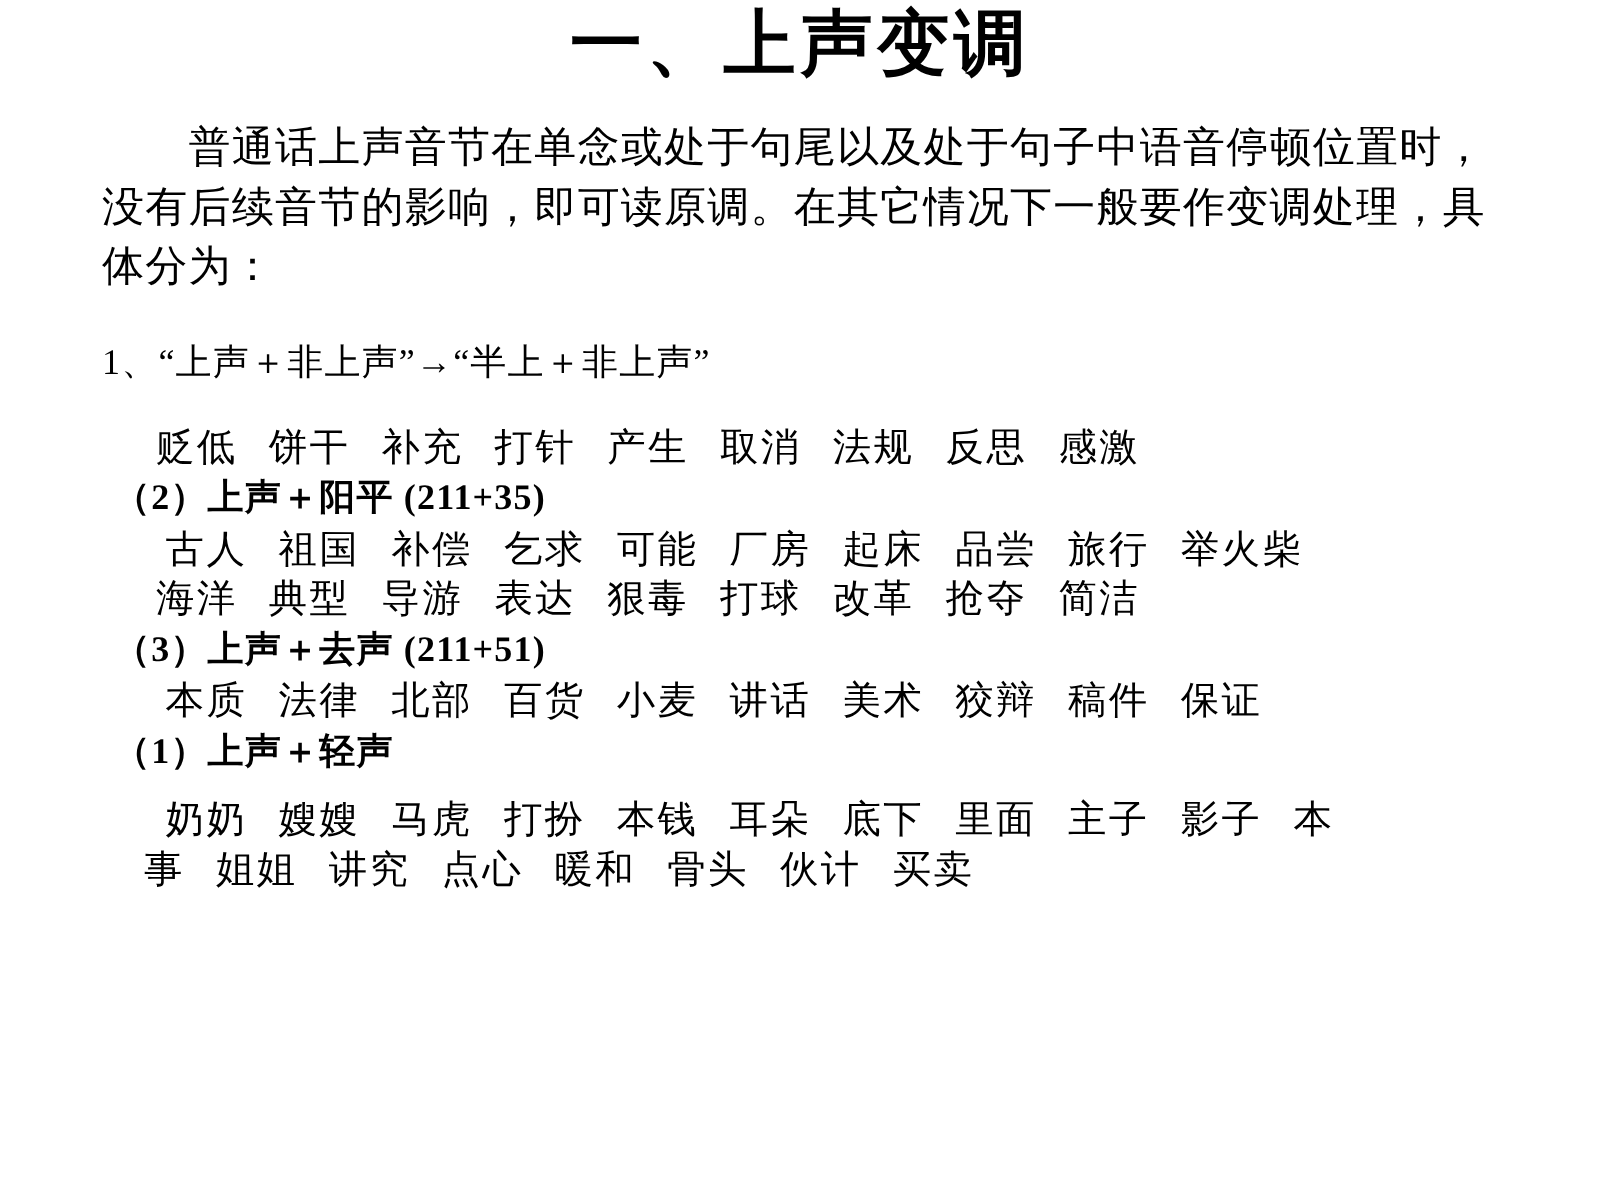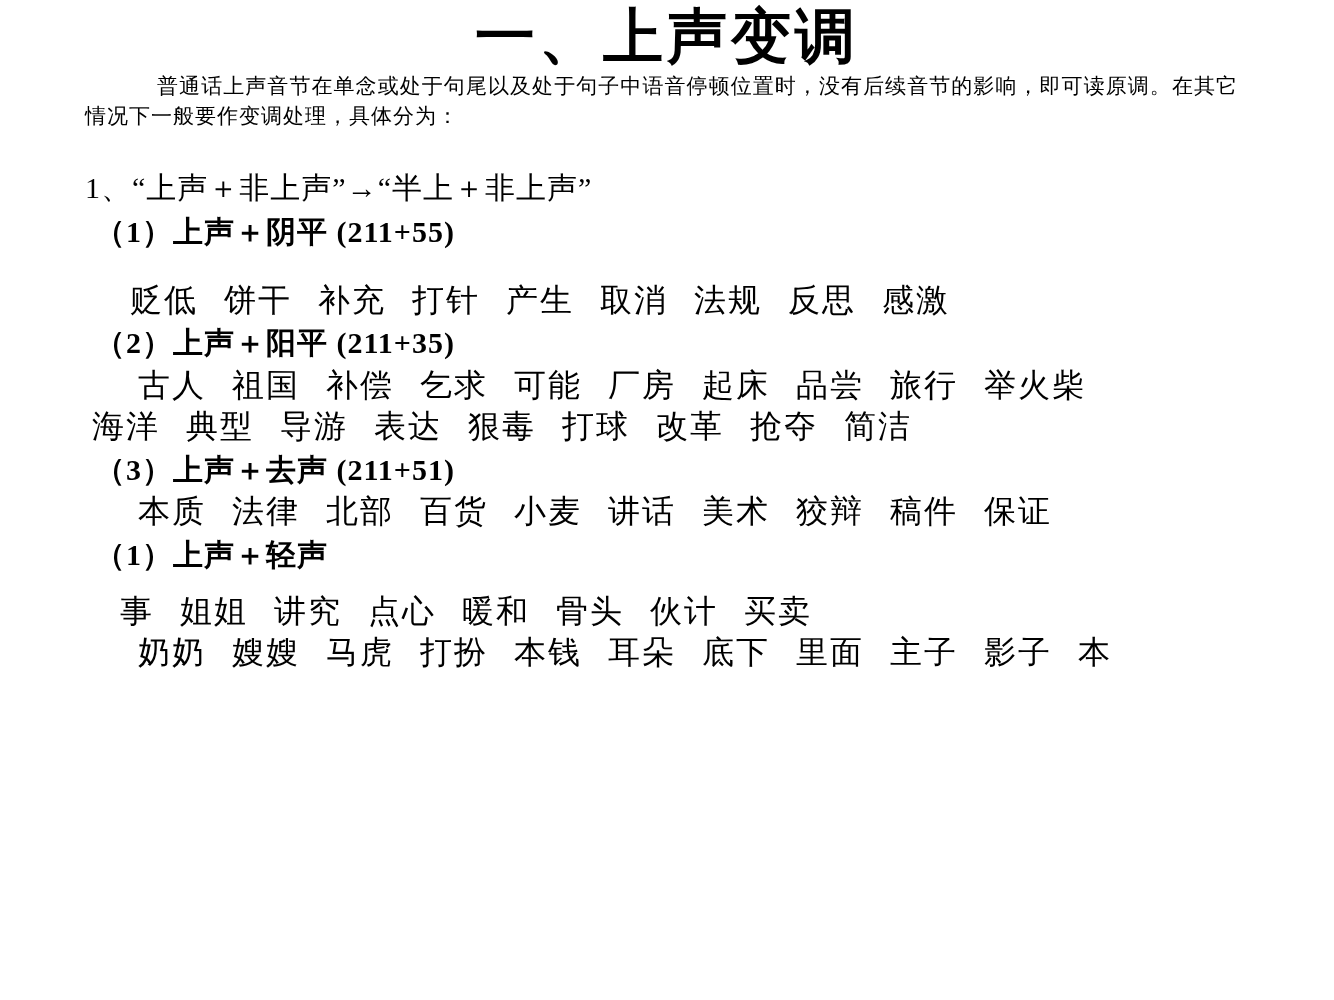--- a/index.html
+++ b/index.html
@@ -19,26 +19,26 @@
     width: 1334px;
     height: 1000px;
     box-sizing: border-box;
     padding: 0 60px;
   }
   .title {
     text-align: center;
     font-size: 60px;
     font-weight: bold;
     letter-spacing: 4px;
-    margin: 4px 0 2px 0;
+    margin: 4px 0 28px 0;
     line-height: 1.1;
     font-family: "Liberation Serif", "DejaVu Serif", serif;
   }
   .para {
-    font-size: 21px;
+    font-size: 35px;
     line-height: 1.42;
     margin: 0 36px 0 25px;
     text-align: justify;
     letter-spacing: 1px;
   }
   .para .indent {
     display: inline-block;
     width: 72px;
   }
   .rule-line {
@@ -75,29 +75,28 @@
 <div class="slide">
 
   <div class="title">一、上声变调</div>
 
   <div class="para"><span class="indent"></span><span>普通话上声音节在单念或处于句尾以及处于句子中语音停顿位置时，没有后续音节的影响，即可读原调。在其它情况下一般要作变调处理，具体分为：</span></div>
 
   <div class="spacer-lg"></div>
 
   <div class="rule-line">1、“上声＋非上声”→“半上＋非上声”</div>
 
-  <div class="sub-head">（1）上声＋阴平 (211+55)</div>
   <div class="spacer-md"></div>
   <div class="word-row" style="margin-left:70px;"><span class="w">贬低</span><span class="w">饼干</span><span class="w">补充</span><span class="w">打针</span><span class="w">产生</span><span class="w">取消</span><span class="w">法规</span><span class="w">反思</span><span class="w">感激</span></div>
 
   <div class="sub-head">（2）上声＋阳平 (211+35)</div>
   <div class="word-row"><span class="w">古人</span><span class="w">祖国</span><span class="w">补偿</span><span class="w">乞求</span><span class="w">可能</span><span class="w">厂房</span><span class="w">起床</span><span class="w">品尝</span><span class="w">旅行</span><span class="w">举火柴</span></div>
-  <div class="word-row" style="margin-left:32px;"><span class="w">海洋</span><span class="w">典型</span><span class="w">导游</span><span class="w">表达</span><span class="w">狠毒</span><span class="w">打球</span><span class="w">改革</span><span class="w">抢夺</span><span class="w">简洁</span></div>
+  <div class="word-row" style="margin-left:70px;"><span class="w">海洋</span><span class="w">典型</span><span class="w">导游</span><span class="w">表达</span><span class="w">狠毒</span><span class="w">打球</span><span class="w">改革</span><span class="w">抢夺</span><span class="w">简洁</span></div>
 
   <div class="sub-head">（3）上声＋去声 (211+51)</div>
   <div class="word-row"><span class="w">本质</span><span class="w">法律</span><span class="w">北部</span><span class="w">百货</span><span class="w">小麦</span><span class="w">讲话</span><span class="w">美术</span><span class="w">狡辩</span><span class="w">稿件</span><span class="w">保证</span></div>
 
   <div class="sub-head">（1）上声＋轻声</div>
   <div class="spacer-sm"></div>
+  <div class="word-row"><span class="w">奶奶</span><span class="w">嫂嫂</span><span class="w">马虎</span><span class="w">打扮</span><span class="w">本钱</span><span class="w">耳朵</span><span class="w">底下</span><span class="w">里面</span><span class="w">主子</span><span class="w">影子</span><span class="w">本</span></div>
   <div class="word-row" style="margin-left:60px;"><span class="w">事</span><span class="w">姐姐</span><span class="w">讲究</span><span class="w">点心</span><span class="w">暖和</span><span class="w">骨头</span><span class="w">伙计</span><span class="w">买卖</span></div>
-  <div class="word-row"><span class="w">奶奶</span><span class="w">嫂嫂</span><span class="w">马虎</span><span class="w">打扮</span><span class="w">本钱</span><span class="w">耳朵</span><span class="w">底下</span><span class="w">里面</span><span class="w">主子</span><span class="w">影子</span><span class="w">本</span></div>
 
 </div>
 
 </body></html>

